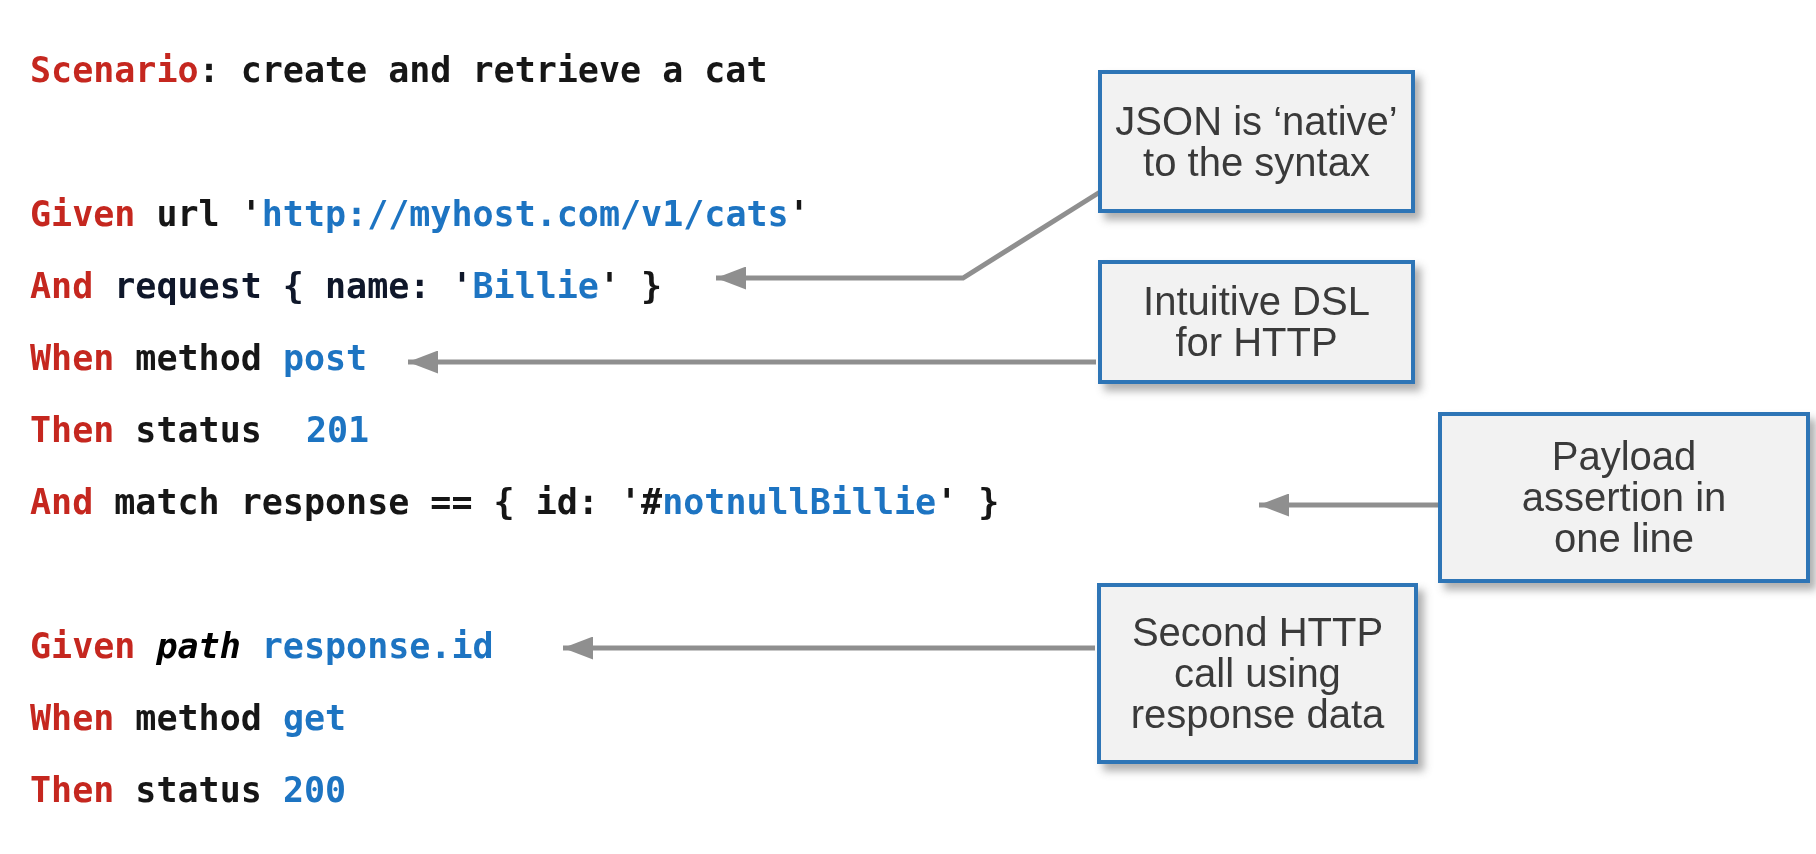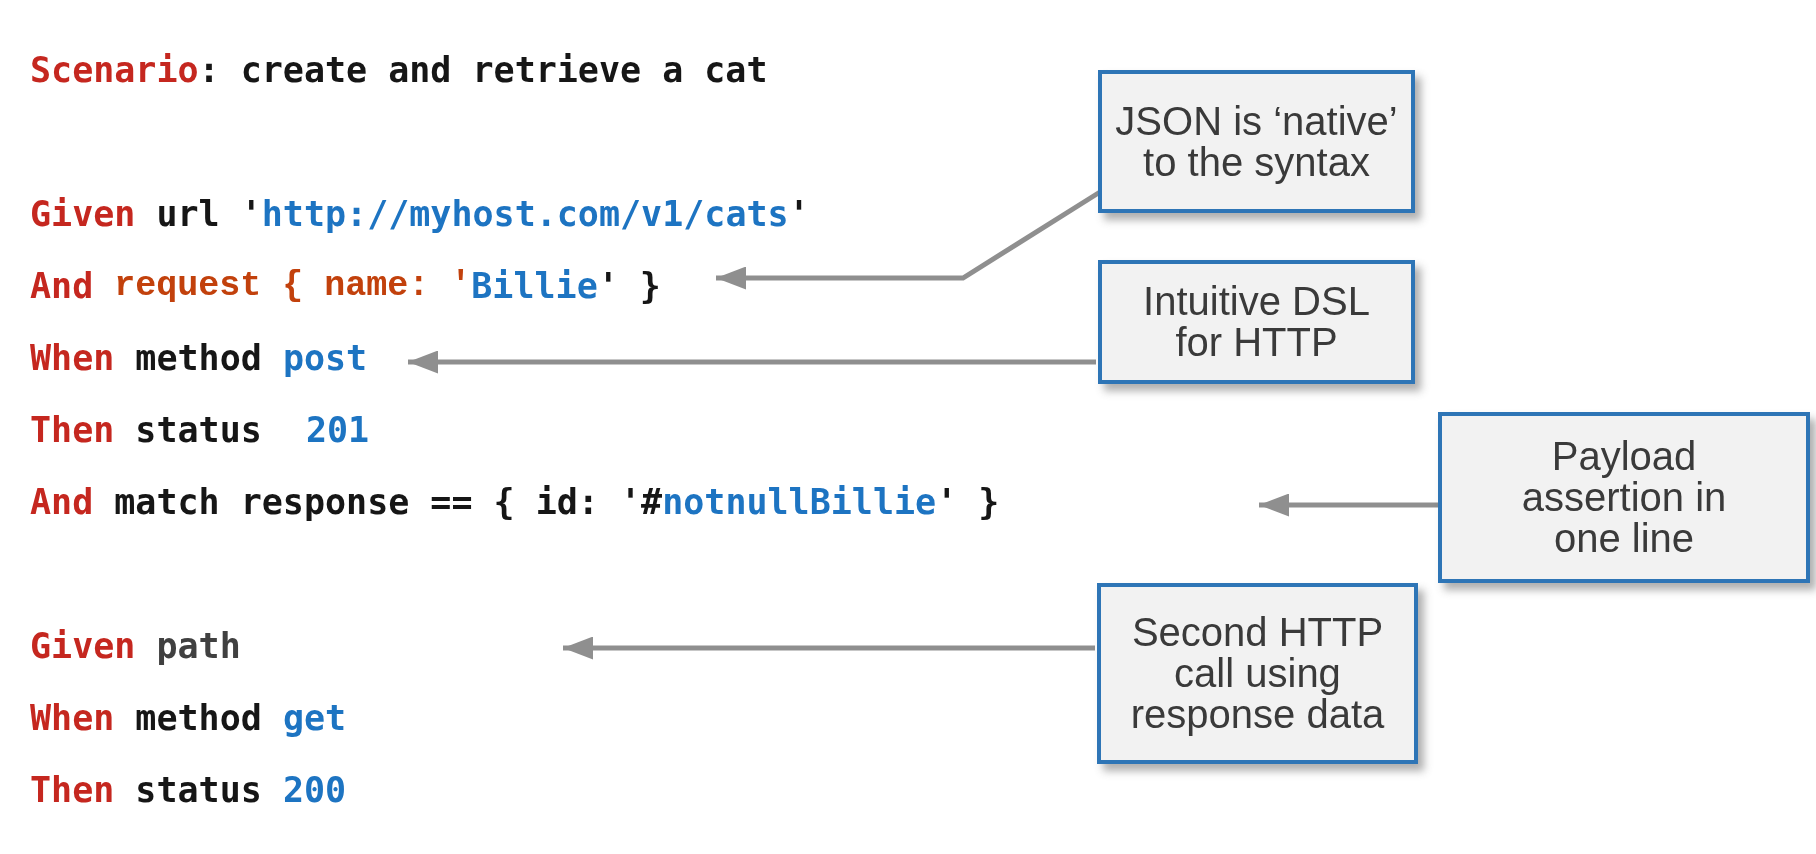--- a/index.html
+++ b/index.html
@@ -33,26 +33,26 @@
   .conn{stroke:var(--arrow);stroke-width:5;fill:none;stroke-linejoin:miter;}
   .arrowhead{fill:var(--arrow);}
 </style>
 </head>
 <body>
 
 <div id="code-block">
     <div class="code-line"><span style="color: rgb(197, 39, 31);">Scenario</span><span style="color: rgb(22, 22, 22);">: create and retrieve a cat</span></div>
     <div class="code-line"></div>
     <div class="code-line"><span style="color: rgb(197, 39, 31);">Given</span><span style="color: rgb(22, 22, 22);"> url '</span><span style="color: rgb(29, 116, 194);">http://myhost.com/v1/cats</span><span style="color: rgb(22, 22, 22);">'</span></div>
-    <div class="code-line"><span style="color: rgb(197, 39, 31);">And</span><span style="color: #c2410c; font-family: Liberation Mono, monospace;"> request { name: '</span><span style="color: rgb(29, 116, 194);">Billie</span><span style="color: rgb(22, 22, 22);">' }</span></div>
+    <div class="code-line"><span style="color: rgb(197, 39, 31);">And</span><span style="color: #0f172a;"> request { name: '</span><span style="color: rgb(29, 116, 194);">Billie</span><span style="color: rgb(22, 22, 22);">' }</span></div>
     <div class="code-line"><span style="color: rgb(197, 39, 31);">When</span><span style="color: rgb(22, 22, 22);"> method </span><span style="color: rgb(29, 116, 194);">post</span></div>
     <div class="code-line"><span style="color: rgb(197, 39, 31);">Then</span><span style="color: rgb(22, 22, 22);"> status </span><span style="color: rgb(29, 116, 194); margin-left: 23px;">201</span></div>
     <div class="code-line"><span style="color: rgb(197, 39, 31);">And</span><span style="color: rgb(22, 22, 22);"> match response == { id: '#</span><span style="color: rgb(29, 116, 194);">notnull</span><span style="color: rgb(29, 116, 194);">Billie</span><span style="color: rgb(22, 22, 22);">' }</span></div>
     <div class="code-line"></div>
-    <div class="code-line"><span style="color: rgb(197, 39, 31);">Given</span><span style="color: #404040;"> path </span></div>
+    <div class="code-line"><span style="color: rgb(197, 39, 31);">Given</span><span style="color: #000000; font-style: italic;"> path </span><span style="color: rgb(29, 116, 194);">response.id</span></div>
     <div class="code-line"><span style="color: rgb(197, 39, 31);">When</span><span style="color: rgb(22, 22, 22);"> method </span><span style="color: rgb(29, 116, 194);">get</span></div>
     <div class="code-line"><span style="color: rgb(197, 39, 31);">Then</span><span style="color: rgb(22, 22, 22);"> status </span><span style="color: rgb(29, 116, 194);">200</span></div>
   </div>
 
 <svg id="connector-layer" width="1816" height="854" viewBox="0 0 1816 854">
   <defs>
     <marker id="arrow" markerWidth="6" markerHeight="4.6" refX="6" refY="2.3" orient="auto" markerUnits="strokeWidth">
       <path class="arrowhead" d="M0,0 L6,2.3 L0,4.6 Z"></path>
     </marker>
   </defs>

